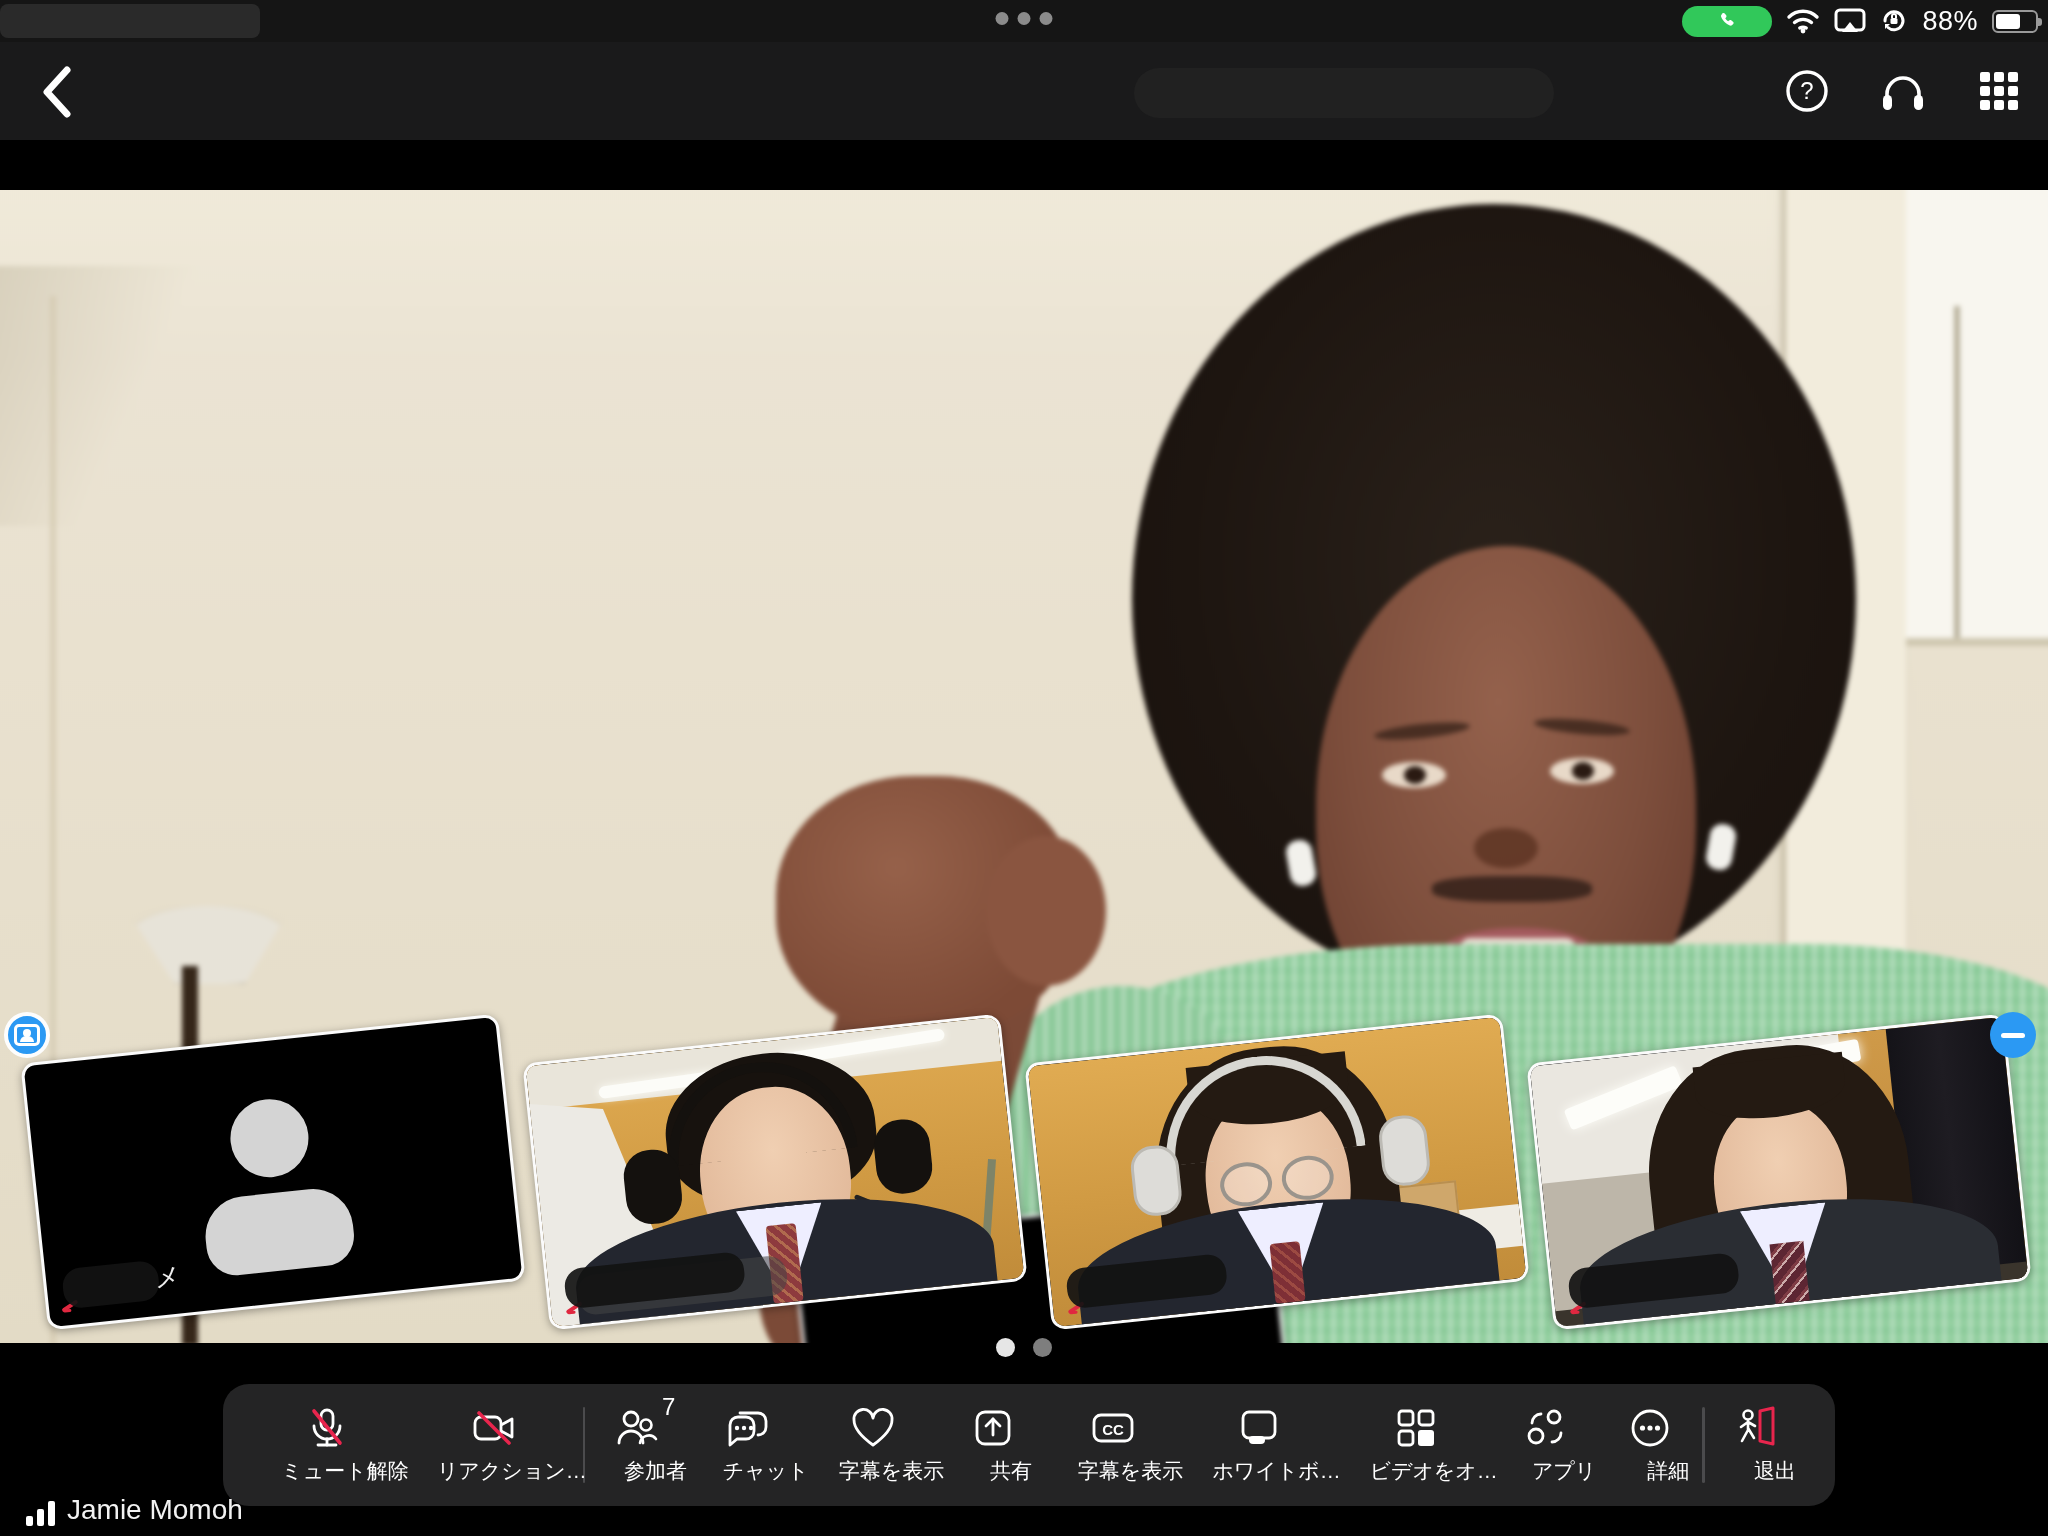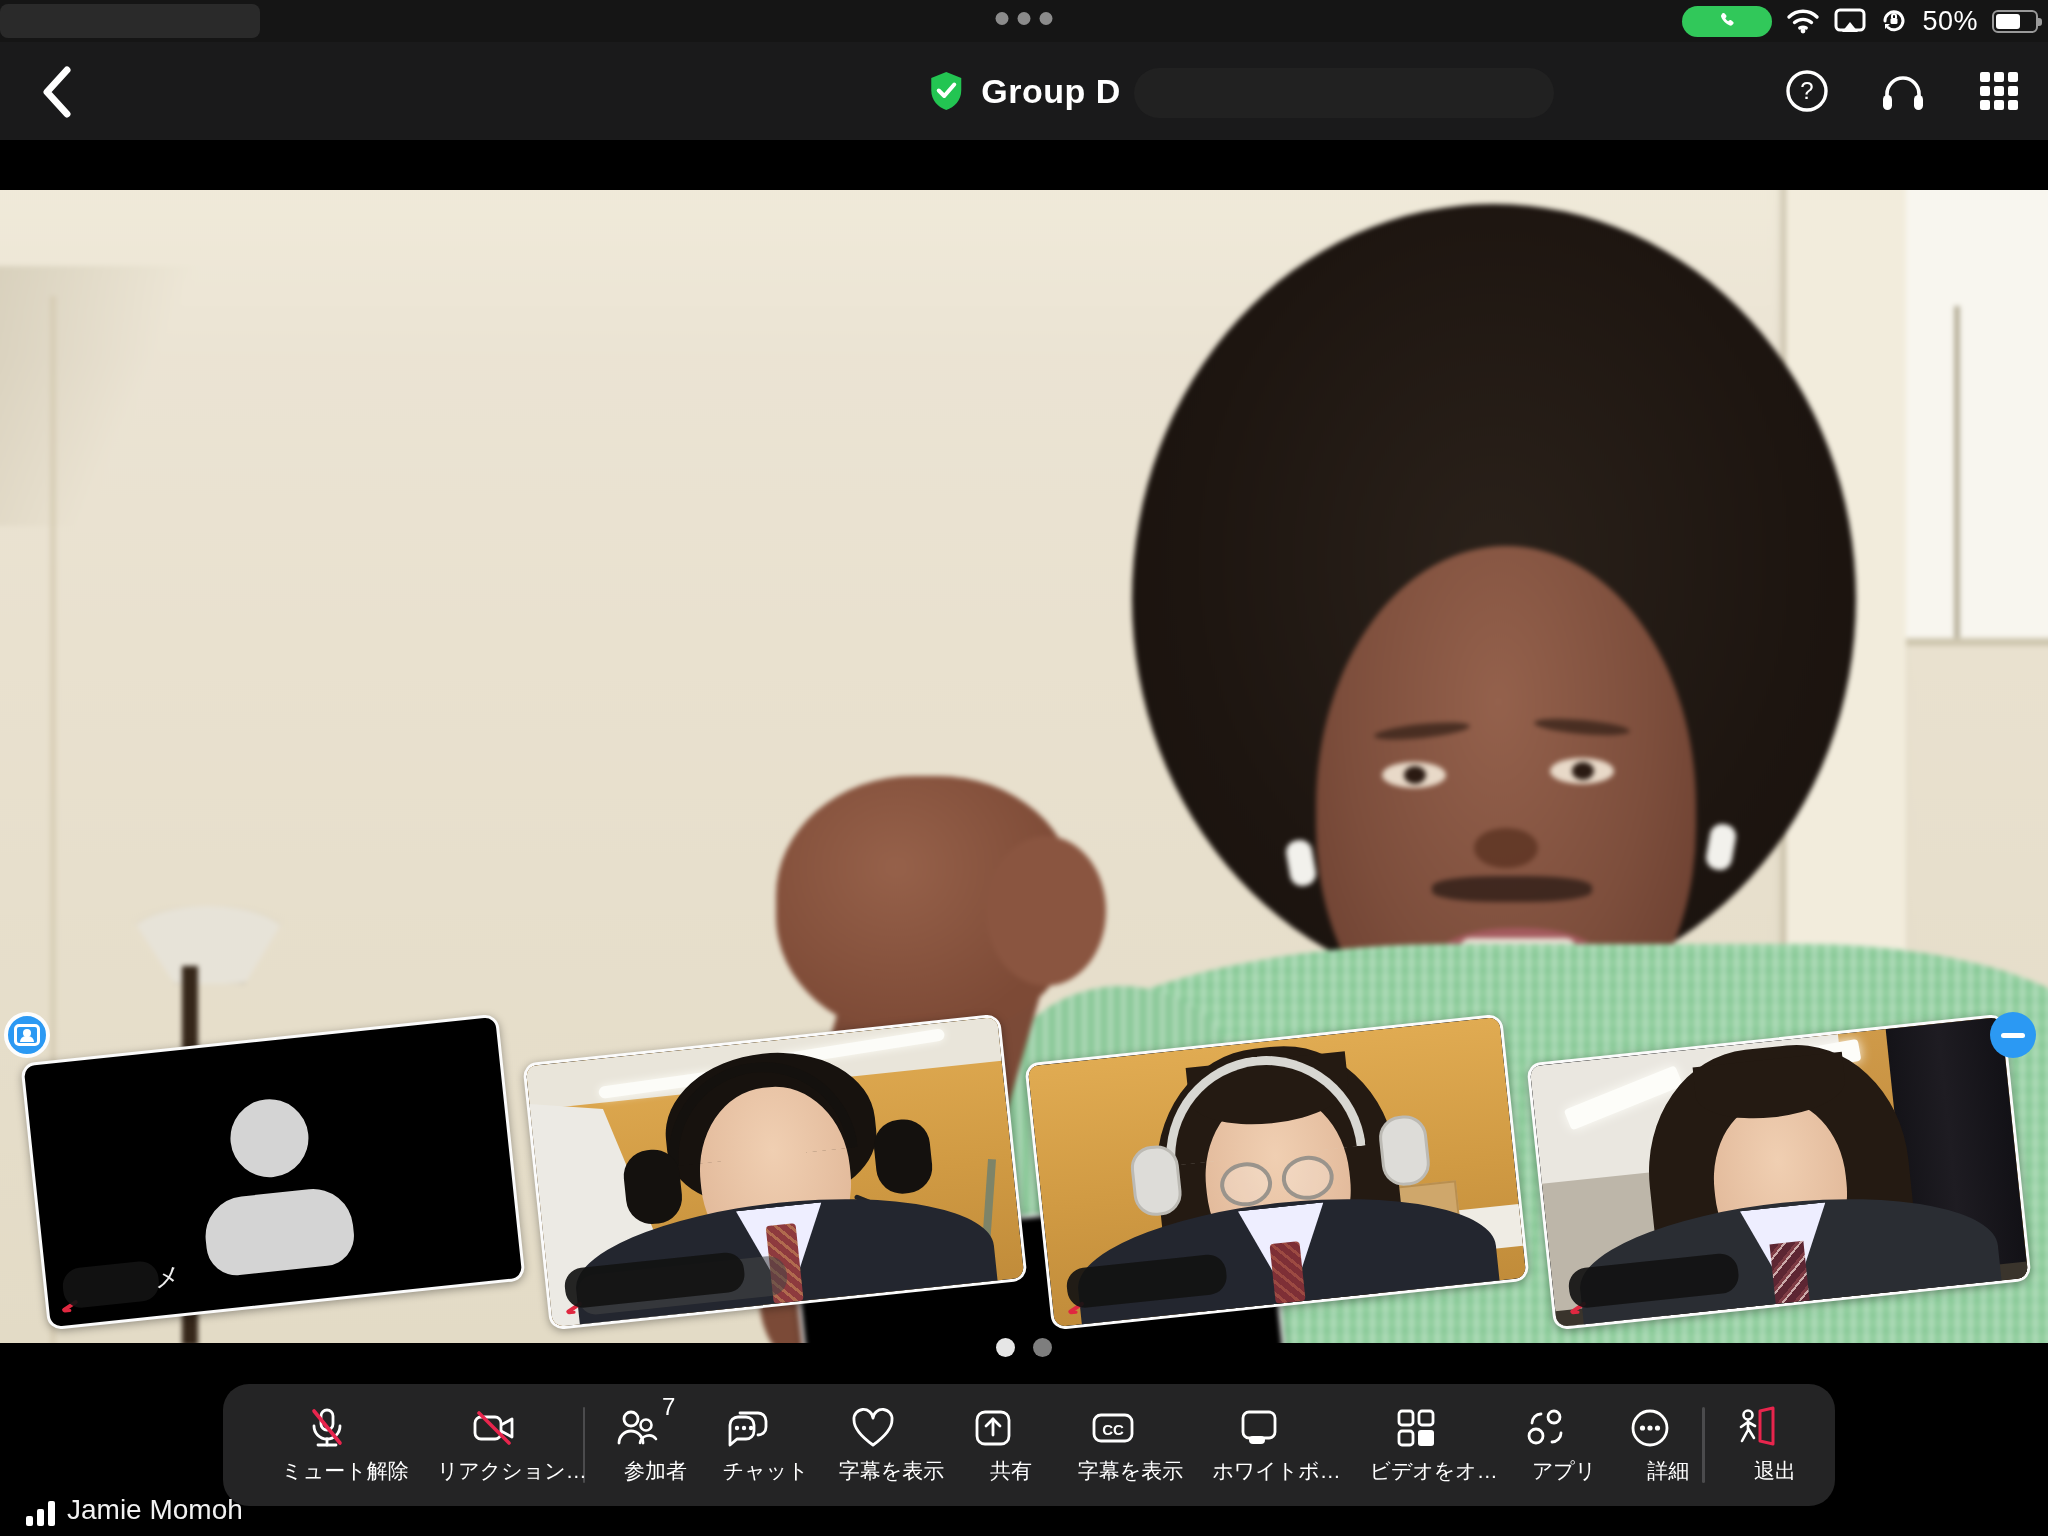--- a/index.html
+++ b/index.html
@@ -211,39 +211,32 @@
     <svg width="32" height="26" viewBox="0 0 32 26">
       <rect x="2" y="2" width="28" height="20" rx="4" stroke="#fff" stroke-width="3" fill="none"></rect>
       <path d="M16 14 l8 10 h-16 z" fill="#fff"></path>
     </svg>
     <svg width="28" height="28" viewBox="0 0 28 28">
       <path d="M5 14 a9 9 0 1 1 3 6.5" stroke="#fff" stroke-width="3" fill="none" stroke-linecap="round"></path>
       <path d="M5 22 v-5 h5" fill="#fff"></path>
       <rect x="10.5" y="11" width="7" height="6" rx="1.5" fill="#fff"></rect>
       <path d="M12 11 v-2 a2 2 0 0 1 4 0 v2" stroke="#fff" stroke-width="2" fill="none"></path>
     </svg>
-    <span class="pct">50%</span>
+    <span class="pct">88%</span>
     <div class="battery">
         <i></i>
       </div>
   </div>
 </div>
 
 <div class="nav-bar">
   <div class="back-btn">
     <svg width="34" height="52" viewBox="0 0 34 52">
         <path d="M28 4 L8 26 L28 48" stroke="#fff" stroke-width="7" fill="none" stroke-linecap="round" stroke-linejoin="round"></path>
       </svg>
-  </div>
-  <div class="nav-center">
-    <svg width="38" height="42" viewBox="0 0 38 42">
-      <path d="M19 2 L34 8 V20 C34 31 27 37 19 40 C11 37 4 31 4 20 V8 Z" fill="#23c552"></path>
-      <path d="M11.5 20.5 L17 26 L27 14.5" stroke="#fff" stroke-width="4" fill="none" stroke-linecap="round" stroke-linejoin="round"></path>
-    </svg>
-    <span class="nav-title">Group D</span>
   </div>
   <div class="nav-redact"></div>
   <div class="nav-right">
     <svg width="46" height="46" viewBox="0 0 46 46">
       <circle cx="23" cy="23" r="19" stroke="#fff" stroke-width="3.4" fill="none"></circle>
       <text x="23" y="31" text-anchor="middle" font-size="24" font-family="Liberation Sans, sans-serif" fill="#fff">?</text>
     </svg>
     <svg width="50" height="46" viewBox="0 0 50 46">
       <path d="M9 34 v-8 a16 16 0 0 1 32 0 v8" stroke="#fff" stroke-width="3.6" fill="none" stroke-linecap="round"></path>
       <rect x="5" y="27" width="9" height="15" rx="4.5" fill="#fff"></rect>

